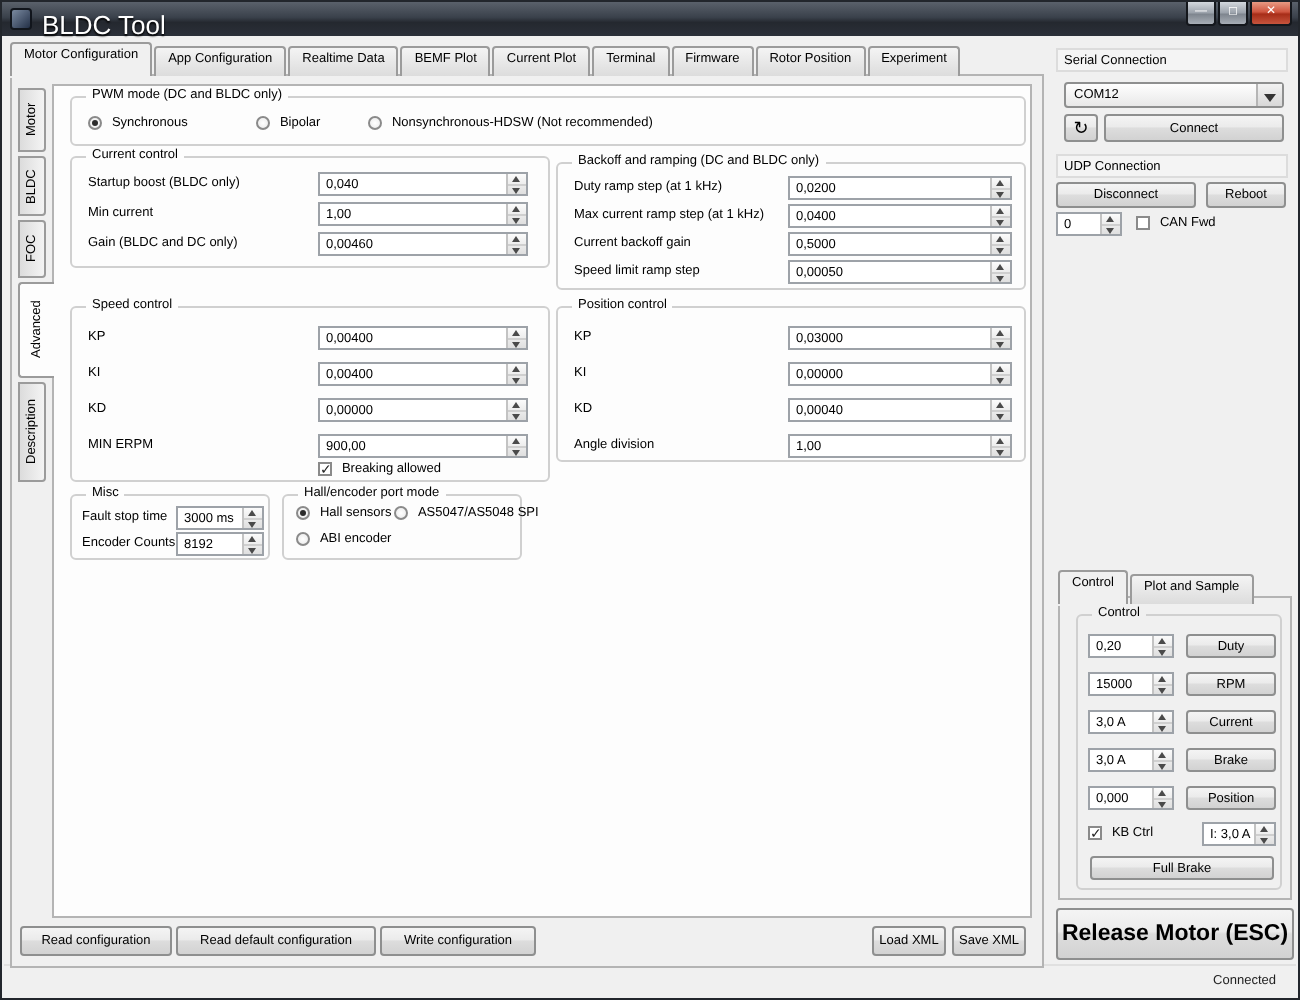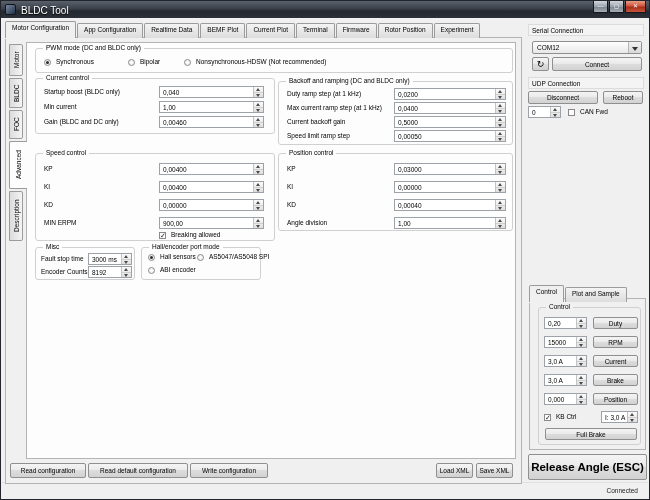--- a/index.html
+++ b/index.html
@@ -5,21 +5,21 @@
   html,body{margin:0;padding:0;}
   body{width:650px;height:500px;position:relative;font-family:"Liberation Sans","DejaVu Sans",sans-serif;
        font-size:7px;color:#000;background:#f0f0f0;overflow:hidden;}
   #win{position:absolute;inset:0;border:1px solid #22262c;background:#f0f0f0;box-sizing:border-box;}
 
   
   .titlebar{position:absolute;left:0;top:0;right:0;height:17px;
     background:linear-gradient(180deg,#5a616b 0%,#3a414b 45%,#24282f 60%,#2b3039 100%);}
   .appicon{position:absolute;left:4px;top:3px;width:11px;height:11px;border-radius:2px;
     background:linear-gradient(135deg,#7a8aa0,#233047);border:1px solid #11151c;box-sizing:border-box;}
-  .apptitle{position:absolute;left:20px;top:4px;color:#fff;font-size:10px;text-shadow:0 1px 1px #000;}
+  .apptitle{position:absolute;left:20px;top:4px;color:#fff;font-size:13px;text-shadow:0 1px 1px #000;}
   .winbtns{position:absolute;right:3px;top:0;display:flex;}
   .wbtn{height:12px;border:1px solid #14171c;border-top:none;box-sizing:border-box;
     background:linear-gradient(#d3d8de,#9aa1aa 50%,#7e858e 55%,#a8aeb6);
     color:#fff;font-size:6px;line-height:11px;text-align:center;border-radius:0 0 2px 2px;margin-left:1px;}
   .wbtn.min{width:15px}.wbtn.max{width:15px}
   .wbtn.close{width:21px;background:linear-gradient(#e89a83,#cf5640 45%,#a72d18 55%,#c6543d);}
 
   
   .tabbar{position:absolute;left:4px;top:22px;height:15px;display:flex;align-items:flex-end;z-index:3;}
   .ttab{font-size:6.5px;padding:2px 6px 3px 6px;border:1px solid #9b9b9b;border-bottom:none;
@@ -461,19 +461,19 @@
               <i class="up"></i>
               <i class="dn"></i>
             </span>
         </span>
       </div>
 
       <div class="btn" style="left:6px;top:120px;width:92px;height:12px">Full Brake</div>
     </div>
   </div>
 
-  <div class="btn release">Release Angle (ESC)</div>
+  <div class="btn release">Release Motor (ESC)</div>
 
   <div class="statusbar">
     <span class="status">Connected</span>
   </div>
 
 </div>
 
 </body></html>

